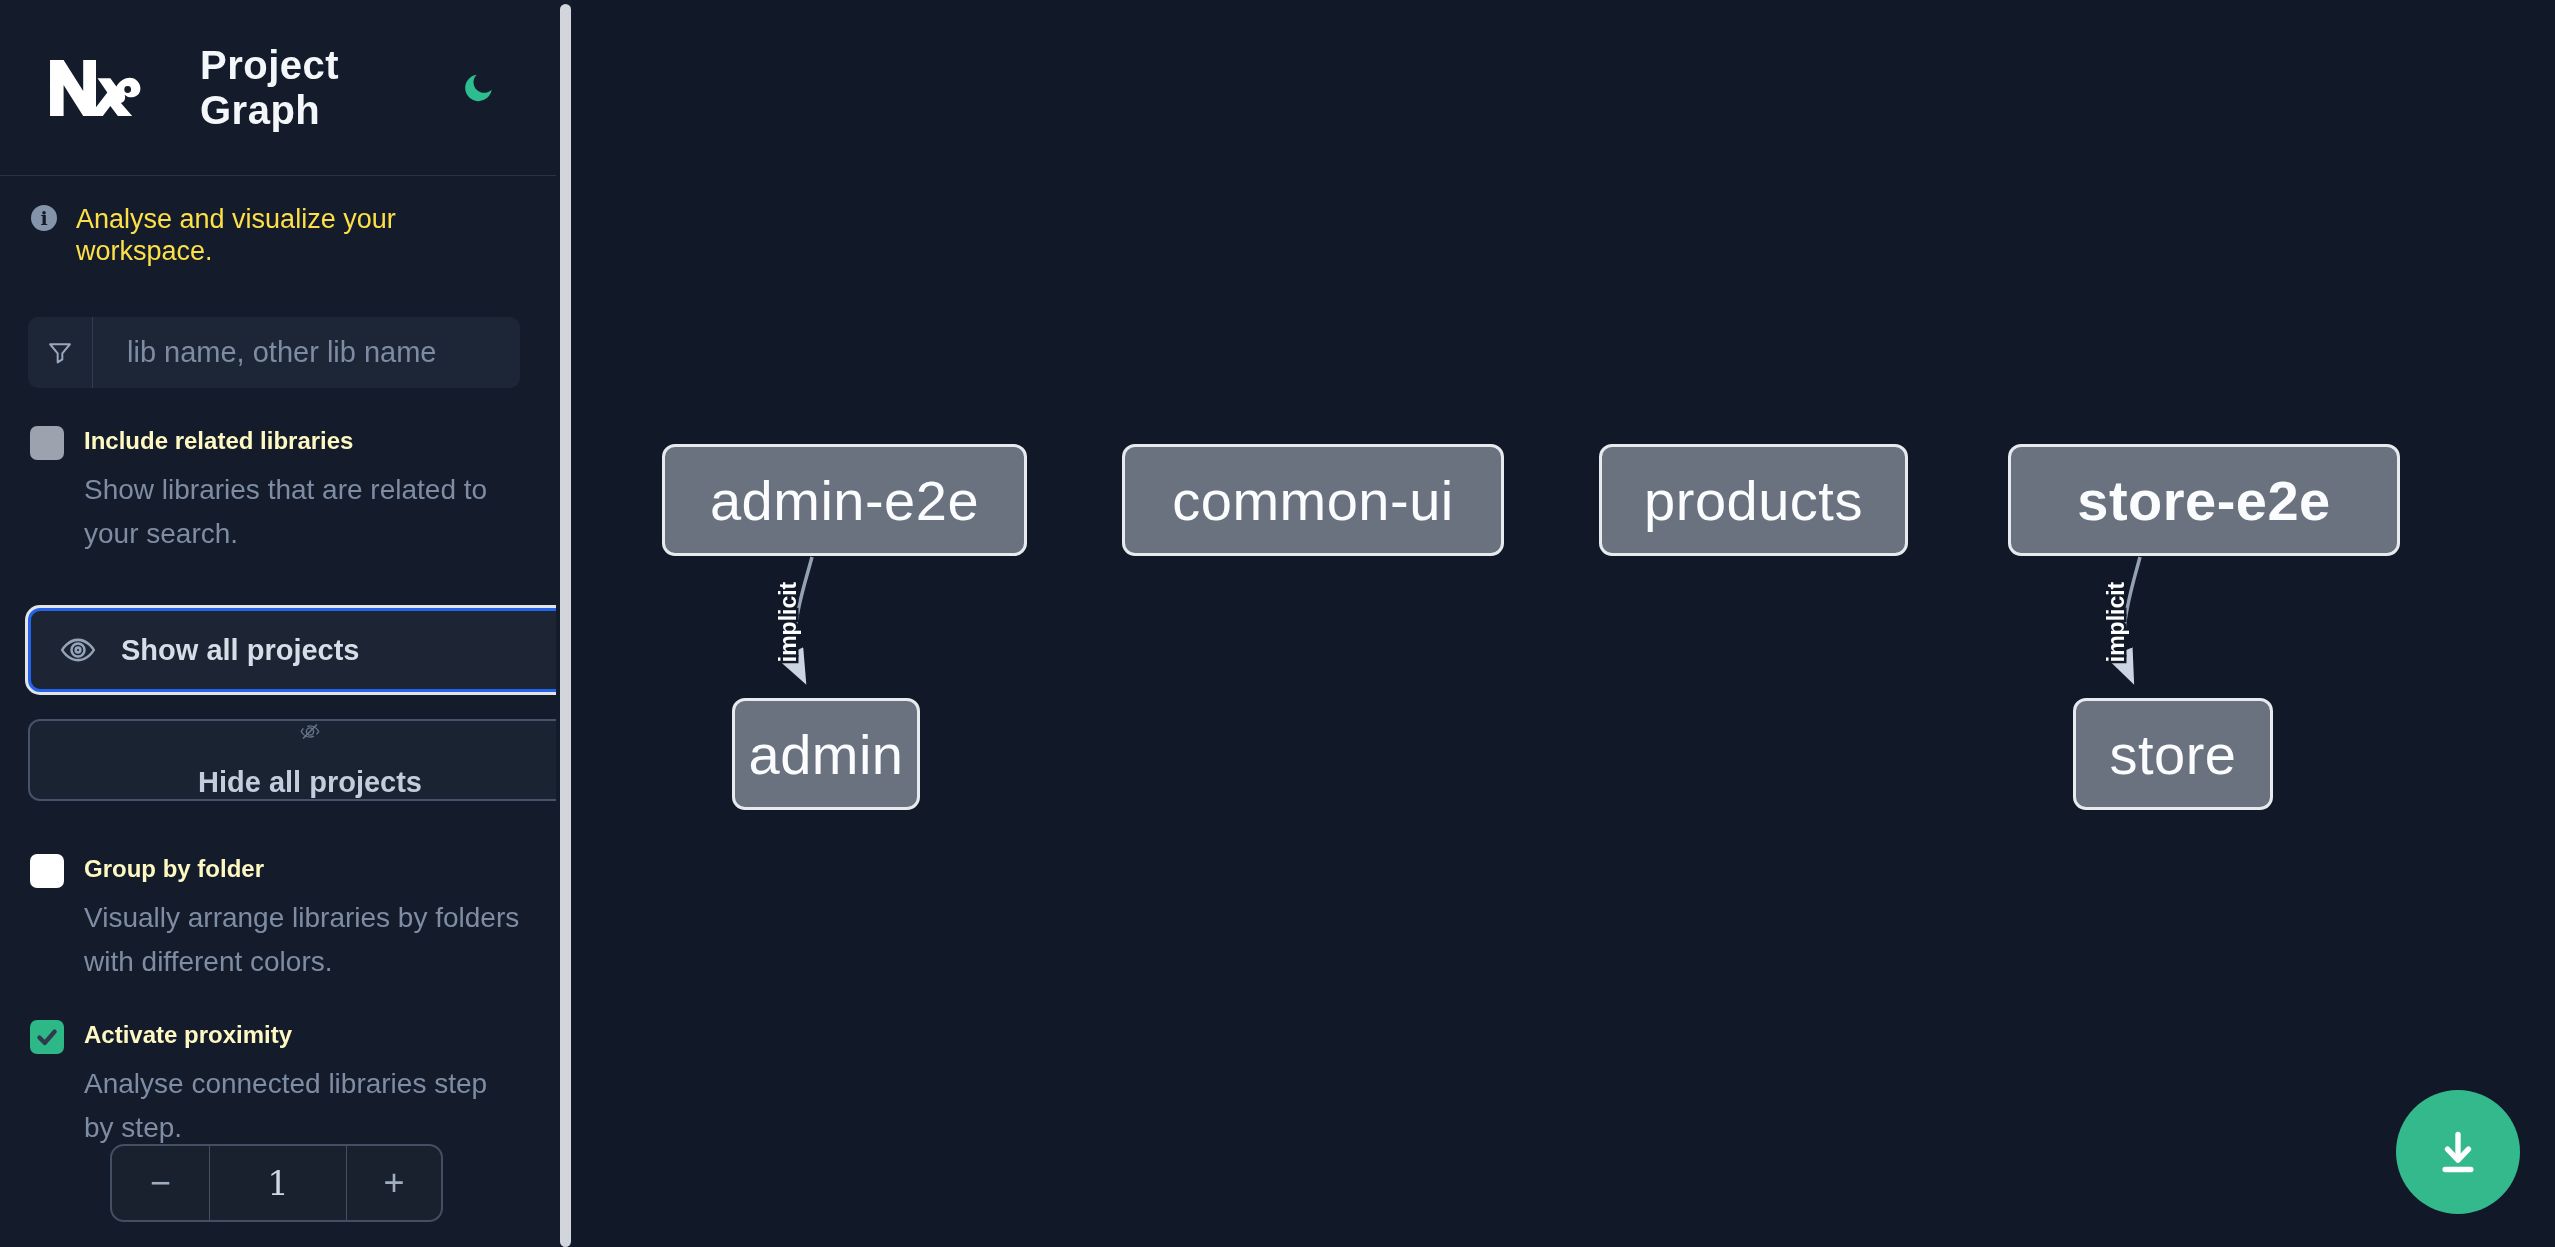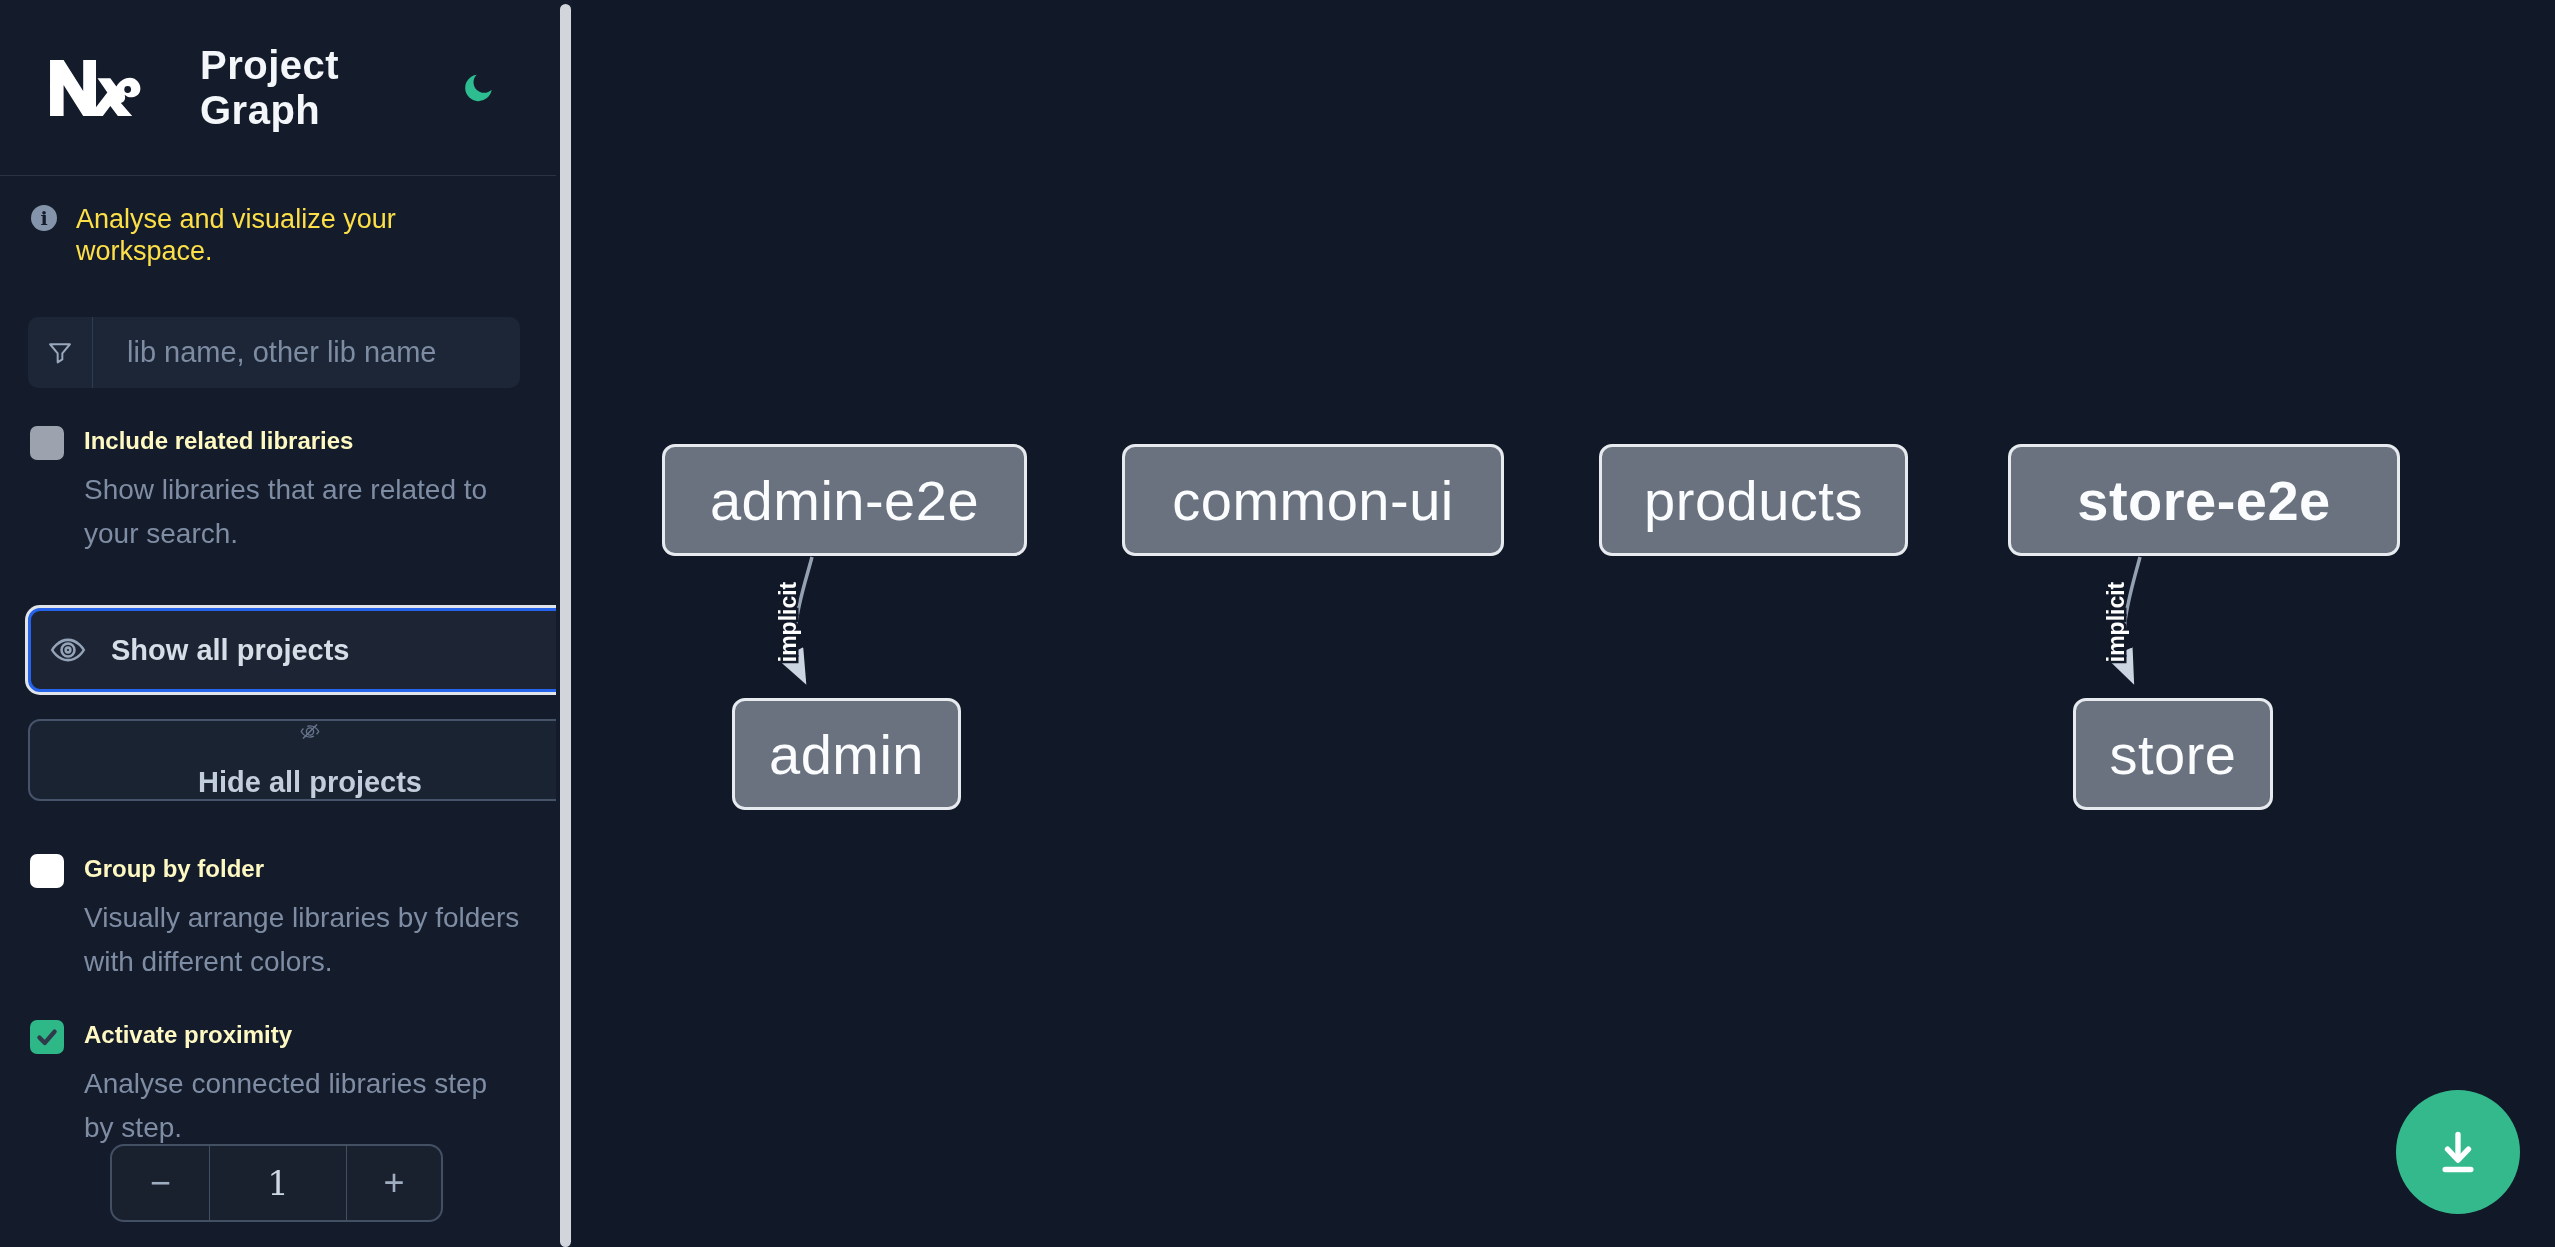--- a/index.html
+++ b/index.html
@@ -31,21 +31,21 @@
   .chk-row{position:absolute;left:30px;width:494px;display:flex;gap:20px;align-items:flex-start;}
   .chk{width:34px;height:34px;border-radius:7px;flex:0 0 auto;margin-top:2px;cursor:pointer;
        display:flex;align-items:center;justify-content:center;}
   .chk.gray{background:#9ca3af;}
   .chk.white{background:#ffffff;}
   .chk.green{background:#2eb787;}
   .chk-title{color:#fef9c3;font-size:24px;font-weight:700;line-height:34px;margin-bottom:10px;}
   .chk-desc{color:#7e8da4;font-size:28px;line-height:44px;}
 
   .sb-btn{position:absolute;left:28px;width:564px;box-sizing:border-box;border-radius:12px;
-          display:flex;align-items:center;gap:24px;padding:0 18px;cursor:pointer;}
+          display:flex;align-items:center;gap:24px;padding:0 28px;cursor:pointer;}
   .sb-btn .lbl{font-size:29px;font-weight:600;}
   .btn-show{top:608px;height:84px;background:#1d2534;border:3px solid #2563eb;
             box-shadow:0 0 0 3px rgba(243,246,250,.92);}
   .btn-show .lbl{color:#d6dee8;}
   .btn-hide{top:719px;height:82px;background:#1a2332;border:2px solid #46536a;flex-direction:column;}
   .btn-hide .lbl{color:#c3cedd;}
 
   .stepper{position:absolute;left:110px;top:1144px;width:333px;height:78px;box-sizing:border-box;
            border:2px solid #434f63;border-radius:14px;background:#19212f;display:flex;overflow:hidden;}
   .stp{display:flex;align-items:center;justify-content:center;color:#9fadc0;font-size:36px;cursor:pointer;}
@@ -59,21 +59,21 @@
 
   
   .canvas{position:absolute;left:572px;top:0;width:1983px;height:1247px;background:#111827;}
   .node{position:absolute;height:112px;box-sizing:border-box;background:#6a7280;
         border:3px solid #e7eaee;border-radius:13px;display:flex;align-items:center;justify-content:center;
         color:#fbfcfd;font-size:56px;letter-spacing:.5px;cursor:pointer;}
   .n-admin-e2e {left:90px;  top:444px;width:365px;}
   .n-common-ui {left:550px; top:444px;width:382px;}
   .n-products  {left:1027px;top:444px;width:309px;}
   .n-store-e2e {left:1436px;top:444px;width:392px;font-weight:bold;}
-  .n-admin     {left:160px; top:698px;width:229px;}
+  .n-admin     {left:160px; top:698px;width:188px;}
   .n-store     {left:1501px;top:698px;width:200px;}
 
   .edges{position:absolute;left:0;top:0;width:1983px;height:1247px;pointer-events:none;}
   .edge-line{fill:none;stroke:#94a1b2;stroke-width:3.5;}
   .edge-label{fill:#ffffff;font-size:23px;font-weight:600;font-family:"Liberation Sans",sans-serif;
               paint-order:stroke;stroke:#111827;stroke-width:5px;}
 
   .fab{position:absolute;right:35px;bottom:33px;width:124px;height:124px;border-radius:50%;
        background:#34b98d;display:flex;align-items:center;justify-content:center;cursor:pointer;border:none;}
 </style>

